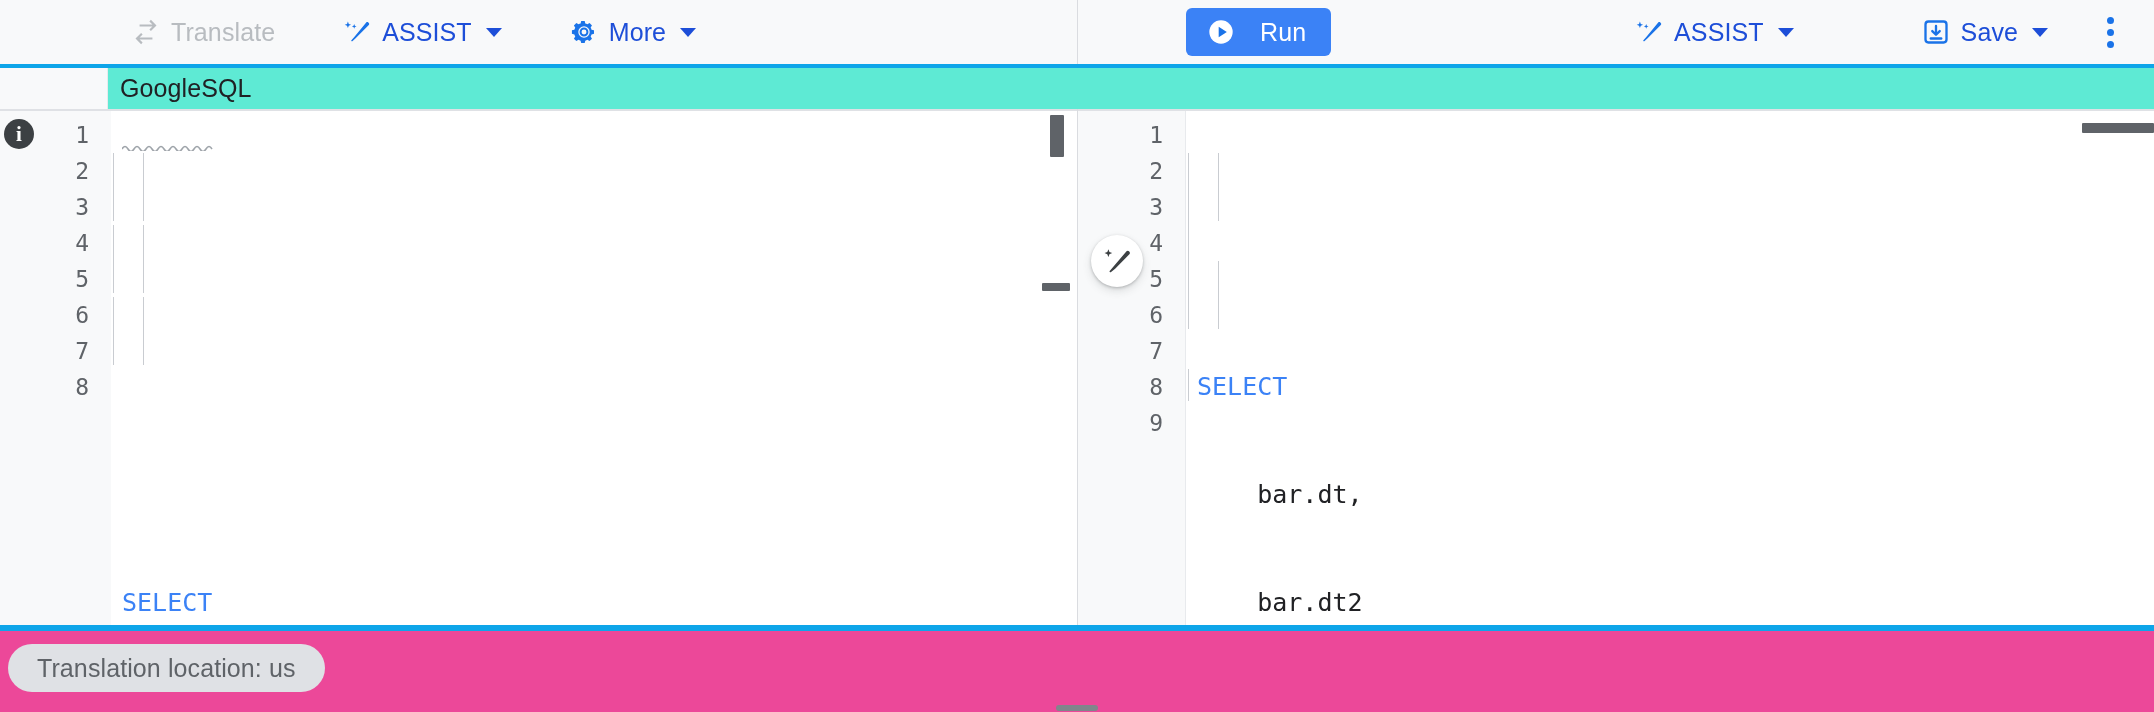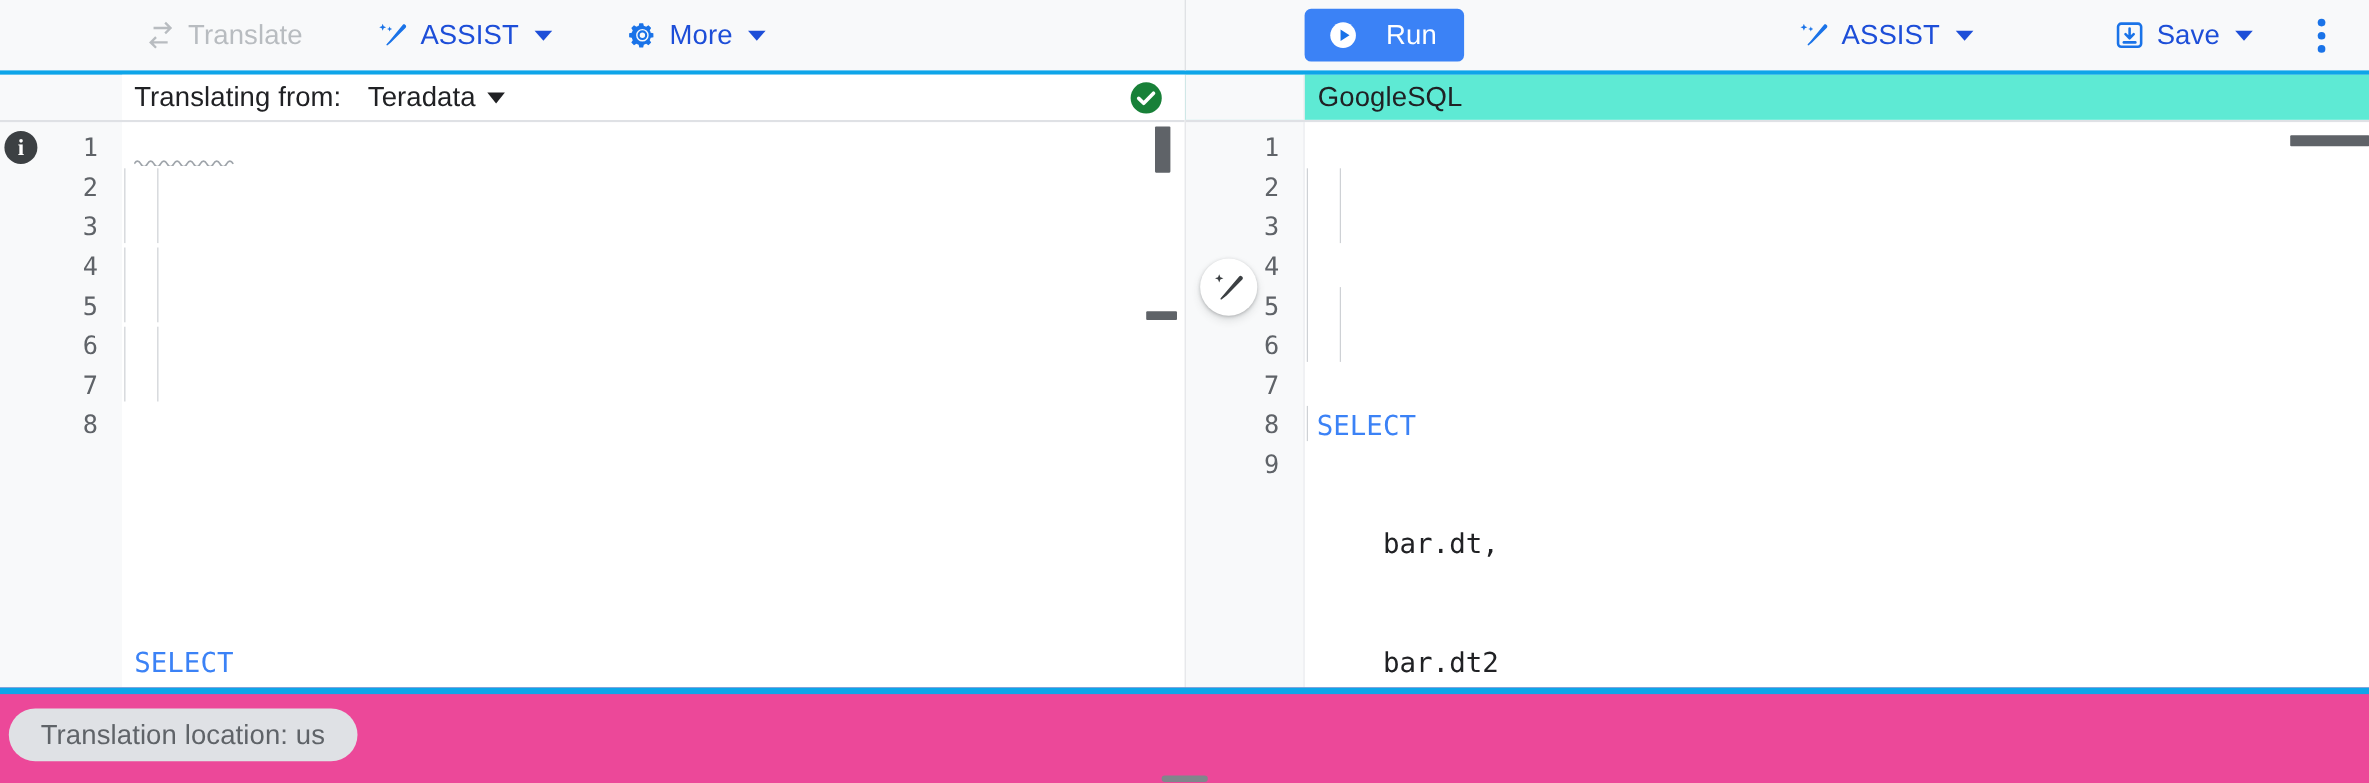--- a/index.html
+++ b/index.html
@@ -248,37 +248,20 @@
       <button class="kebab">
         <i></i>
           <i></i>
           <i></i>
       </button>
     </div>
   </div>
 
   <div class="headers">
 
-    <div class="hdr-left">
-      <div class="inner">
-        <span class="hdr-label">Translating from:</span>
-
-        <button class="dialect-select">
-          <span>Teradata</span>
-          <span class="caret"></span>
-        </button>
-
-        <span class="check">
-          <svg width="34" height="34" viewBox="0 0 24 24">
-            <circle cx="12" cy="12" r="10" fill="#188038"></circle>
-            <path d="M7.2 12.3l3.2 3.2 6.3-6.5" fill="none" stroke="#fff" stroke-width="2.3" stroke-linecap="round" stroke-linejoin="round"></path>
-          </svg>
-        </span>
-      </div>
-    </div>
 
     <div class="hdr-right">
       <div class="gutter"></div>
       <div class="inner">
         <span class="hdr-label">GoogleSQL</span>
       </div>
     </div>
   </div>
 
   <div class="editors">

